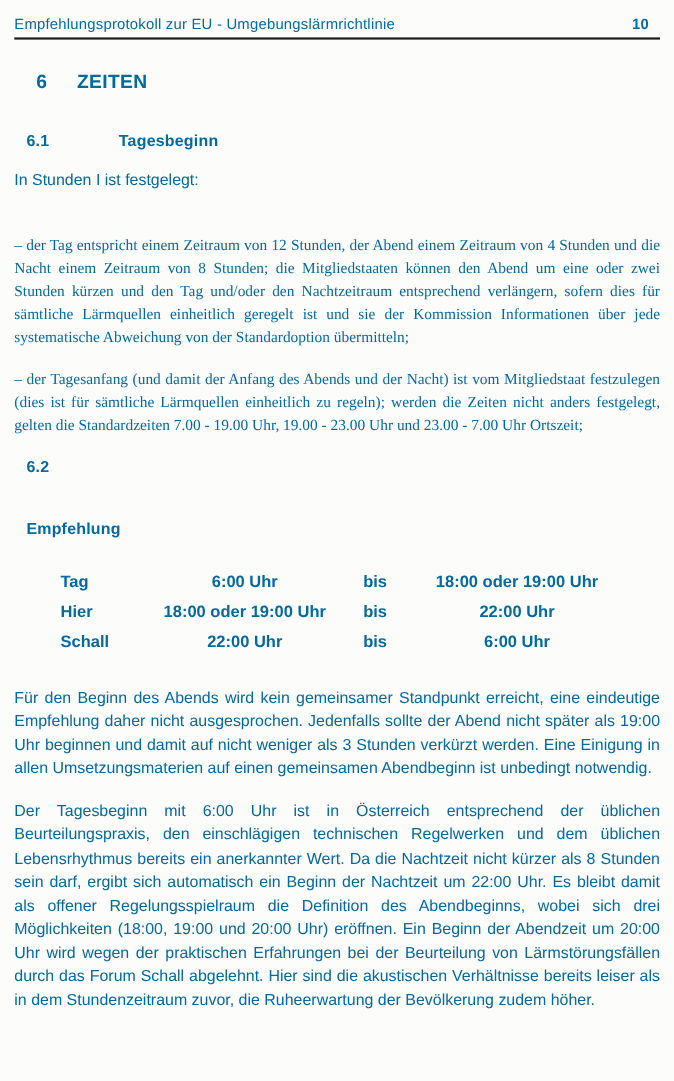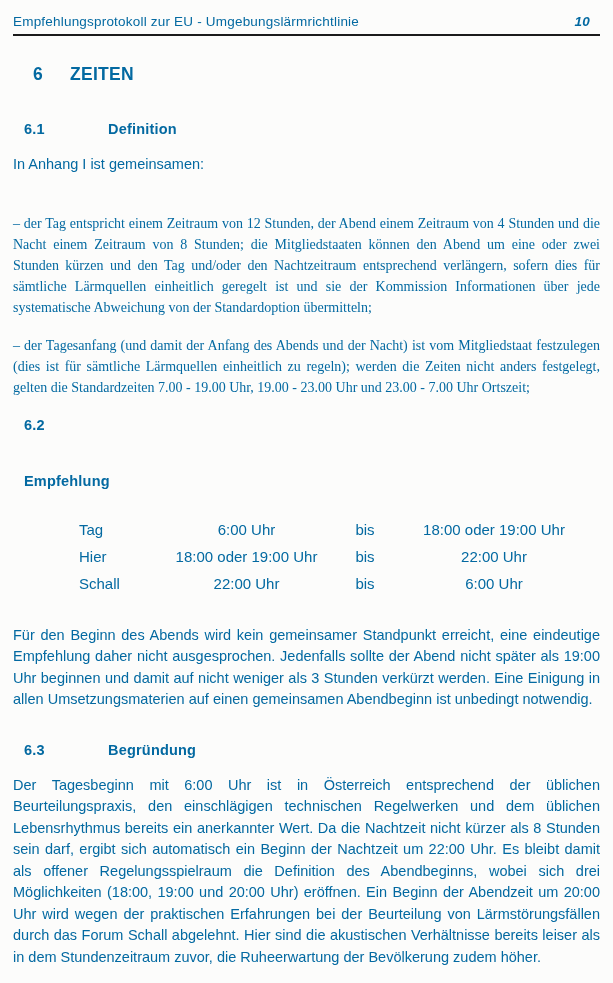--- a/index.html
+++ b/index.html
@@ -20,21 +20,21 @@
   
   .header-row {
     display: flex;
     justify-content: space-between;
     align-items: baseline;
     padding: 14px 13px 0 13px;
     font-size: 13.5px;
     letter-spacing: 0.2px;
   }
   .header-title { font-weight: 400; }
-  .header-page { font-weight: 700; padding-right: 10px; font-style: italic; }
+  .header-page { font-weight: 700; padding-right: 10px; }
   .rule {
     height: 0;
     border-bottom: 2px solid #1b1b1b;
     margin: 5px 13px 0 13px;
   }
 
   
   .h1 {
     display: flex;
     margin: 28px 0 0 33px;
@@ -65,22 +65,22 @@
     font-family: "Liberation Serif", serif;
     font-size: 14px;
     line-height: 21px;
     text-align: justify;
     margin: 0 13px;
   }
 
   
   .time-table {
     margin-top: 27px;
-    padding-left: 79px;
-    font-weight: 400;
+    padding-left: 55px;
+    font-weight: 700;
     font-size: 15px;
   }
   .time-row {
     display: grid;
     grid-template-columns: 85px 165px 65px 200px;
     line-height: 27px;
   }
   .time-row .c-label { text-align: left; }
   .time-row .c-from  { text-align: center; }
   .time-row .c-bis   { text-align: center; padding-left: 7px; }
@@ -107,24 +107,24 @@
   </div>
   <div class="rule"></div>
 
   <div class="h1">
     <span class="num">6</span>
     <span>ZEITEN</span>
   </div>
 
   <div class="h2 mt-sec61">
     <span class="num">6.1</span>
-    <span>Definition</span>
+    <span>Tagesbeginn</span>
   </div>
 
-  <p class="para para-plain mt-intro">In Anhang I ist gemeinsamen:</p>
+  <p class="para para-plain mt-intro">In Stunden I ist festgelegt:</p>
 
   <p class="quote mt-quote1">– der Tag entspricht einem Zeitraum von 12 Stunden, der Abend einem Zeitraum von 4 Stunden und die Nacht einem Zeitraum von 8 Stunden; die Mitgliedstaaten können den Abend um eine oder zwei Stunden kürzen und den Tag und/oder den Nachtzeitraum entsprechend verlängern, sofern dies für sämtliche Lärmquellen einheitlich geregelt ist und sie der Kommission Informationen über jede systematische Abweichung von der Standardoption übermitteln;</p>
   <p class="quote mt-quote2">– der Tagesanfang (und damit der Anfang des Abends und der Nacht) ist vom Mitgliedstaat festzulegen (dies ist für sämtliche Lärmquellen einheitlich zu regeln); werden die Zeiten nicht anders festgelegt, gelten die Standardzeiten 7.00 - 19.00 Uhr, 19.00 - 23.00 Uhr und 23.00 - 7.00 Uhr Ortszeit;</p>
 
   <div class="h2 mt-sec62">
     <span class="num">6.2</span>
     <span>Empfehlung</span>
   </div>
 
 
@@ -144,20 +144,16 @@
     <div class="time-row">
       <span class="c-label">Schall</span>
       <span class="c-from">22:00 Uhr</span>
       <span class="c-bis">bis</span>
       <span class="c-to">6:00 Uhr</span>
     </div>
   </div>
 
   <p class="para mt-para62">Für den Beginn des Abends wird kein gemeinsamer Standpunkt erreicht, eine eindeutige Empfehlung daher nicht ausgesprochen. Jedenfalls sollte der Abend nicht später als 19:00 Uhr beginnen und damit auf nicht weniger als 3 Stunden verkürzt werden. Eine Einigung in allen Umsetzungsmaterien auf einen gemeinsamen Abendbeginn ist unbedingt notwendig.</p>
 
-  <div class="h2 mt-sec63">
-    <span class="num">6.3</span>
-    <span>Begründung</span>
-  </div>
 
   <p class="para mt-para63">Der Tagesbeginn mit 6:00 Uhr ist in Österreich entsprechend der üblichen Beurteilungspraxis, den einschlägigen technischen Regelwerken und dem üblichen Lebensrhythmus bereits ein anerkannter Wert. Da die Nachtzeit nicht kürzer als 8 Stunden sein darf, ergibt sich automatisch ein Beginn der Nachtzeit um 22:00 Uhr. Es bleibt damit als offener Regelungsspielraum die Definition des Abendbeginns, wobei sich drei Möglichkeiten (18:00, 19:00 und 20:00 Uhr) eröffnen. Ein Beginn der Abendzeit um 20:00 Uhr wird wegen der praktischen Erfahrungen bei der Beurteilung von Lärmstörungsfällen durch das Forum Schall abgelehnt. Hier sind die akustischen Verhältnisse bereits leiser als in dem Stundenzeitraum zuvor, die Ruheerwartung der Bevölkerung zudem höher.</p>
 
 </div>
 
 </body></html>

